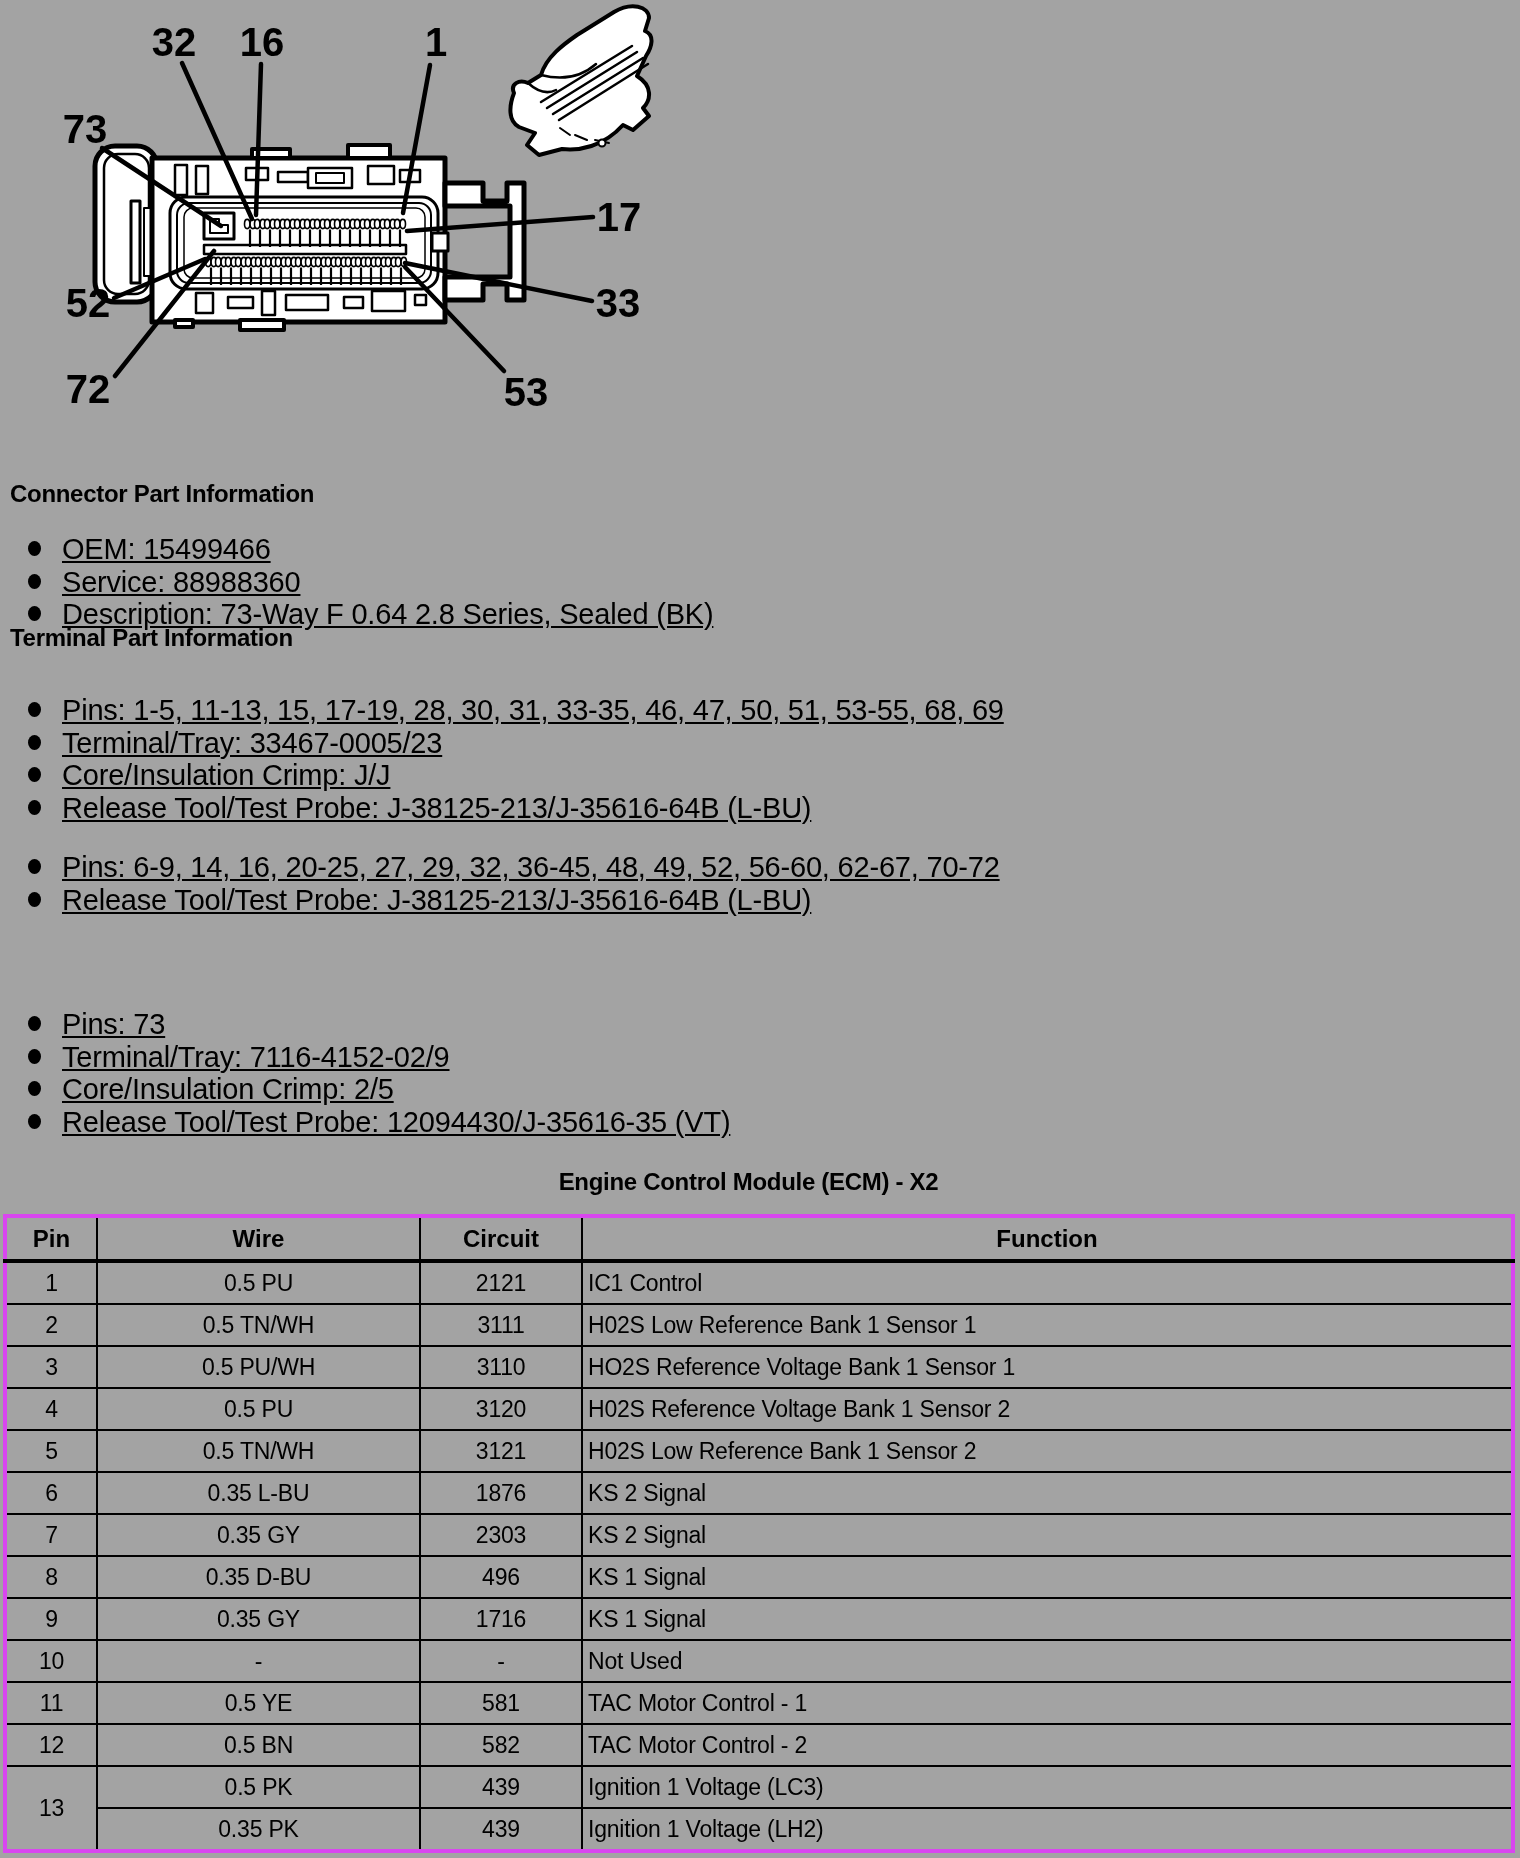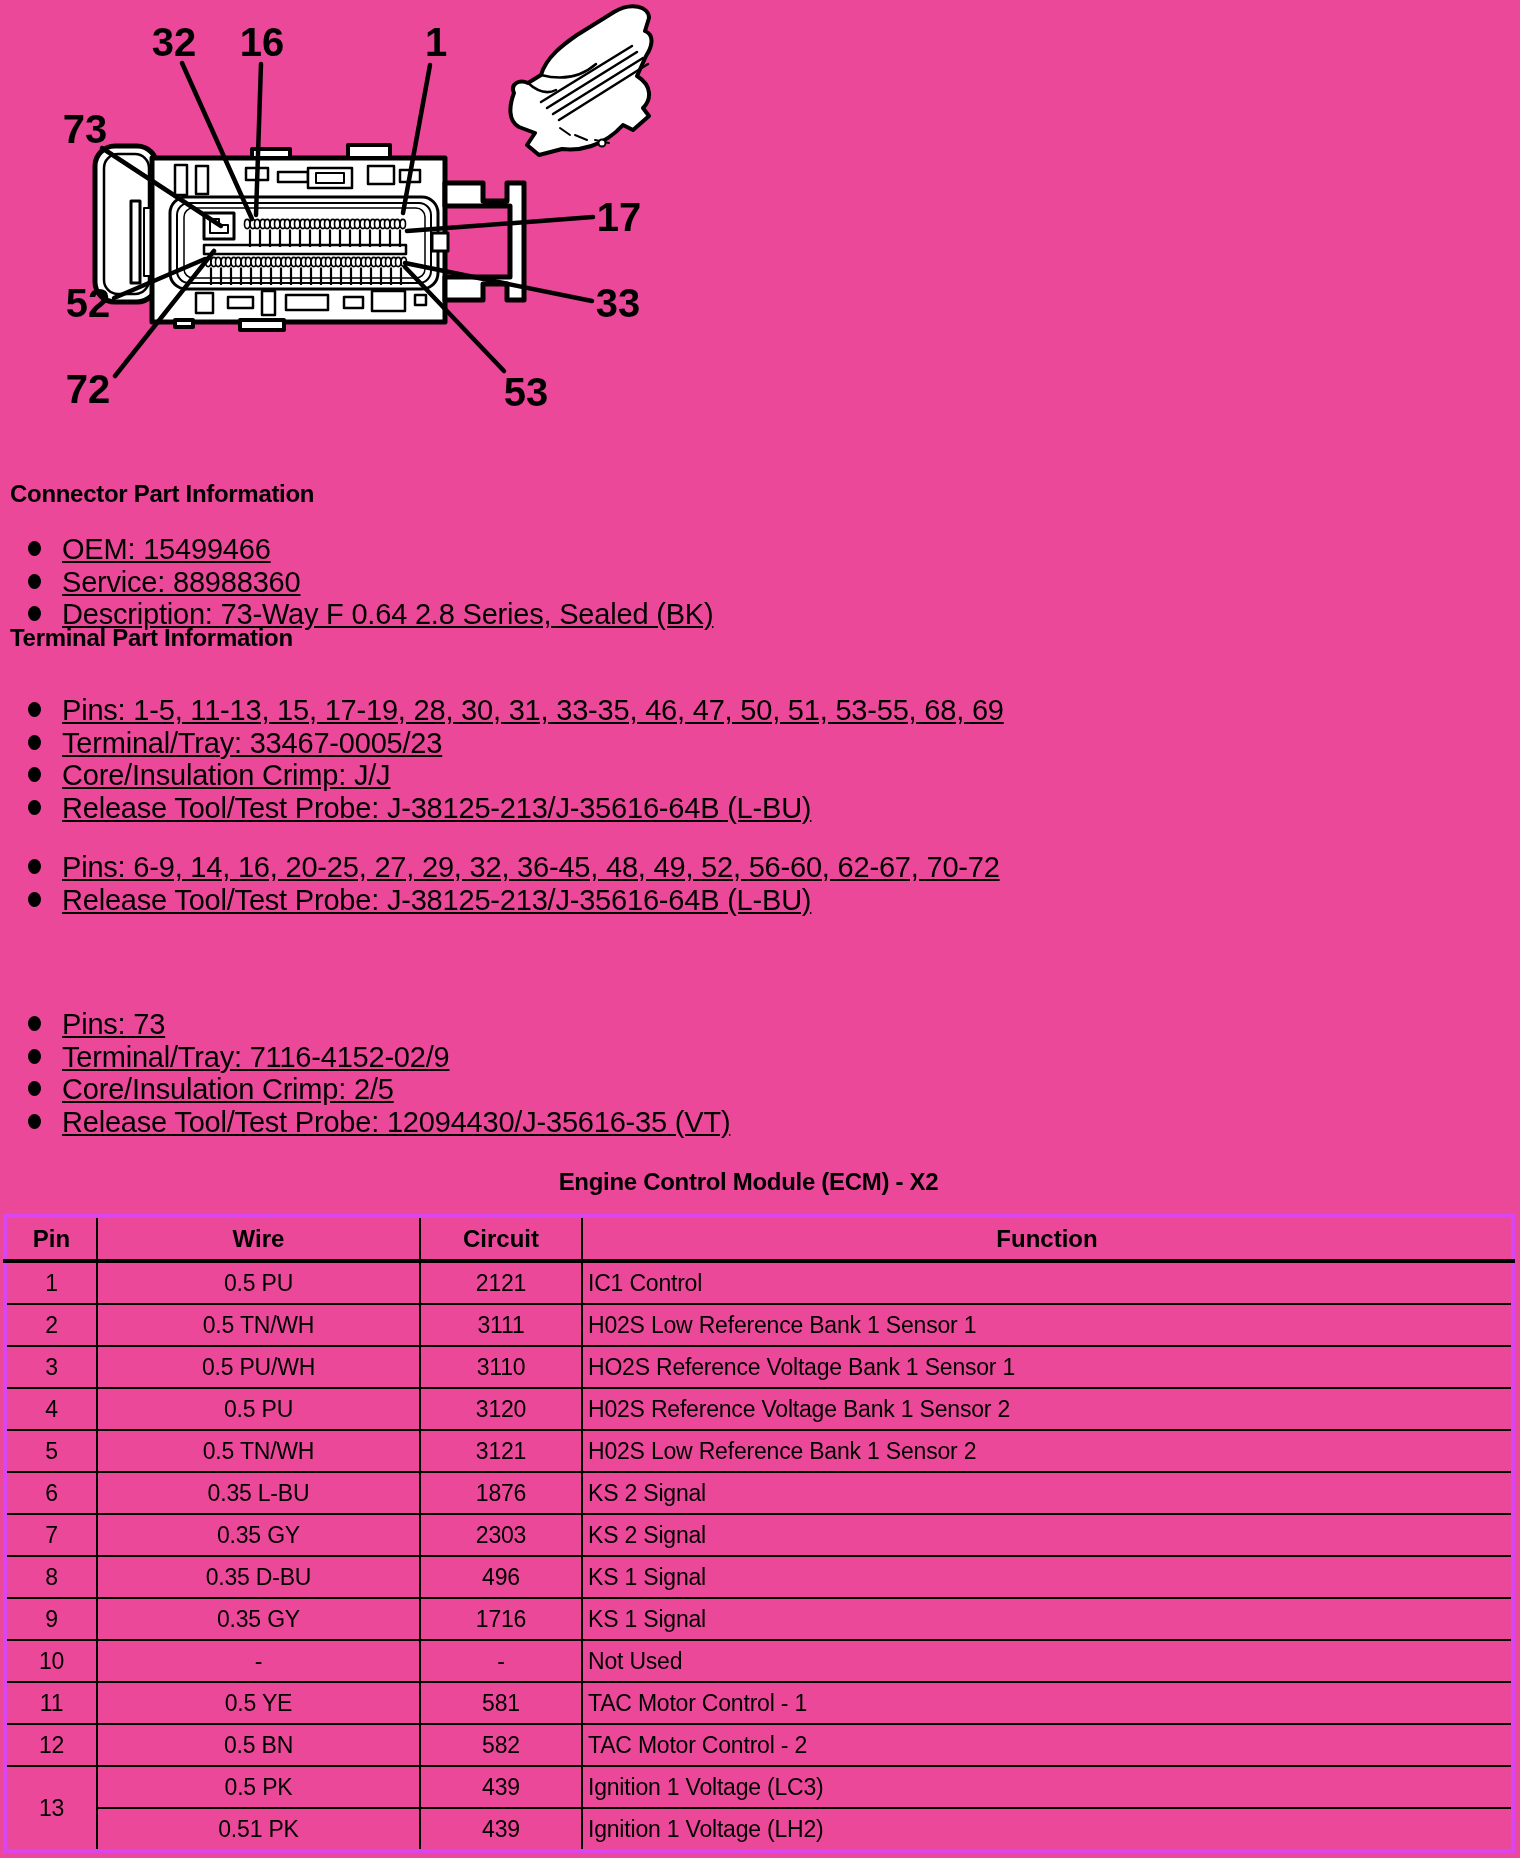--- a/index.html
+++ b/index.html
@@ -1,18 +1,18 @@
 <!DOCTYPE html>
 <html><head>
 <meta charset="utf-8">
 <style>
   html,body{margin:0;padding:0;background:#fff;}
   body{width:1520px;height:1858px;position:relative;overflow:hidden;
        font-family:"Liberation Sans", sans-serif;color:#000;}
-  .page{position:absolute;inset:0;background:#ec4899;}
+  .page{position:absolute;inset:0;background:#a3a3a3;}
 
   
   svg.diagram{position:absolute;left:0;top:0;}
   .s5{stroke:#000;stroke-width:5;fill:#fff;stroke-linejoin:round;}
   .s4{stroke:#000;stroke-width:4;fill:#fff;stroke-linejoin:round;}
   .s3{stroke:#000;stroke-width:3;fill:#fff;stroke-linejoin:round;}
   .s25{stroke:#000;stroke-width:2.5;fill:#fff;stroke-linejoin:round;}
   .s2{stroke:#000;stroke-width:2;fill:#fff;stroke-linejoin:round;}
   .ln{stroke:#000;fill:none;stroke-linecap:round;}
   .leader{stroke:#000;stroke-width:4.5;fill:none;stroke-linecap:round;}
@@ -295,20 +295,20 @@
         <td>582</td>
         <td class="fn">TAC Motor Control - 2</td>
       </tr>
       <tr>
         <td rowspan="2">13</td>
         <td>0.5 PK</td>
         <td>439</td>
         <td class="fn">Ignition 1 Voltage (LC3)</td>
       </tr>
       <tr>
-        <td>0.51 PK</td>
+        <td>0.35 PK</td>
         <td>439</td>
         <td class="fn">Ignition 1 Voltage (LH2)</td>
       </tr>
     </tbody>
   </table>
 
 </div>
 
 </body></html>

